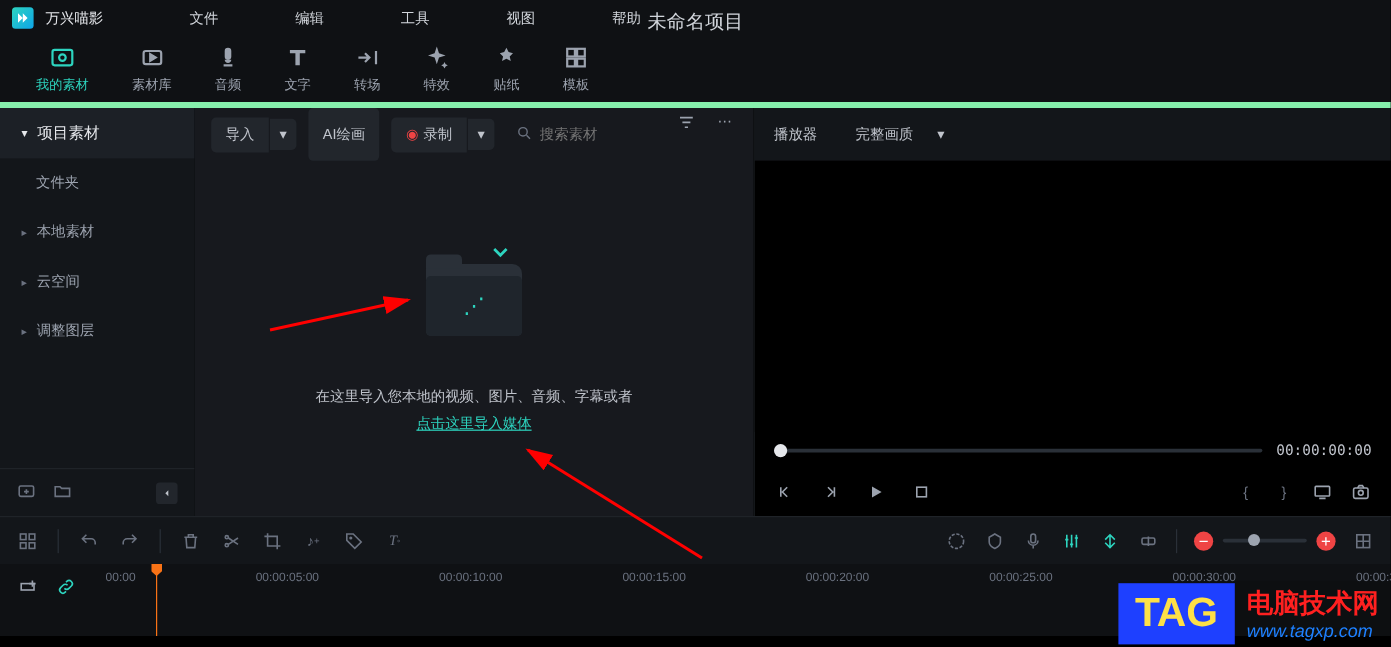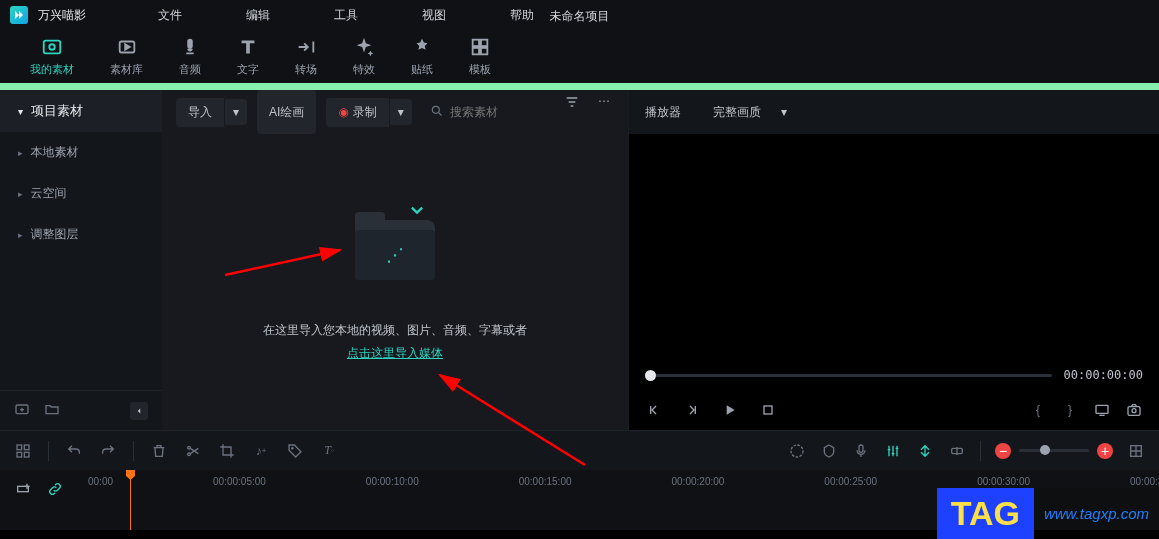--- a/index.html
+++ b/index.html
@@ -5,24 +5,24 @@
 * { margin: 0; padding: 0; box-sizing: border-box; }
 body { width: 1159px; height: 539px; background: #000; font-family: "Microsoft YaHei", sans-serif; color: #c0c4cc; font-size: 12px; overflow: hidden; position: relative; }
 
 
 .menubar { height: 30px; display: flex; align-items: center; padding: 0 10px; background: #0f1114; }
 .logo { width: 18px; height: 18px; background: linear-gradient(135deg, #2dd4bf, #0ea5e9); border-radius: 3px; margin-right: 10px; display: flex; align-items: center; justify-content: center; }
 .logo svg { width: 12px; height: 12px; }
 .brand { margin-right: 40px; color: #e5e7eb; font-size: 12px; }
 .menu-items { display: flex; gap: 32px; }
 .menu-item { color: #d1d5db; cursor: pointer; font-size: 12px; margin-left: 32px; }
-.project-title { position: absolute; left: 50%; transform: translateX(-50%); color: #d1d5db; font-size: 12px; top: 8px; }
-
-
-.tab-strip { height: 60px; background: #0f1114; display: flex; align-items: center; padding: 0 30px; gap: 36px; border-bottom: 7px solid #86efac; }
+.project-title { position: absolute; left: 50%; transform: translateX(-50%); color: #d1d5db; font-size: 16px; top: 8px; }
+
+
+.tab-strip { height: 60px; background: #0f1114; display: flex; align-items: center; padding: 0 30px; gap: 36px; border-bottom: 5px solid #86efac; }
 .tab { display: flex; flex-direction: column; align-items: center; gap: 4px; cursor: pointer; color: #9ca3af; }
 .tab.active { color: #2dd4bf; }
 .tab-icon { width: 22px; height: 22px; display: flex; align-items: center; justify-content: center; }
 .tab-label { font-size: 11px; }
 
 
 .main { display: flex; height: 340px; }
 
 
 .sidebar { width: 162px; background: #13161a; display: flex; flex-direction: column; }
@@ -190,20 +190,23 @@
     <div class="tab-label">模板</div>
   </div>
 </div>
 
 <div class="main">
 
   <div class="sidebar">
     <div class="side-header">
       <span class="chev">▾</span>
       <span>项目素材</span>
+    </div>
+    <div class="side-item sub">
+      <span>文件夹</span>
     </div>
     <div class="side-item">
       <span class="tri">▸</span>
       <span>本地素材</span>
     </div>
     <div class="side-item">
       <span class="tri">▸</span>
       <span>云空间</span>
     </div>
     <div class="side-item">
@@ -474,15 +477,16 @@
           <path d="M0,0 L0,6 L9,3 z" fill="#ff0000"></path>
         </marker>
       </defs>
       <line x1="150" y1="95" x2="5" y2="5" stroke="#ff0000" stroke-width="2.5" marker-end="url(#ah2)"></line>
     </svg>
 </div>
 
 <div class="watermark">
   <div class="tag-box">TAG</div>
   <div class="tag-text">
+    <div class="tag-cn">电脑技术网</div>
     <div class="tag-url">www.tagxp.com</div>
   </div>
 </div>
 
 </body></html>

